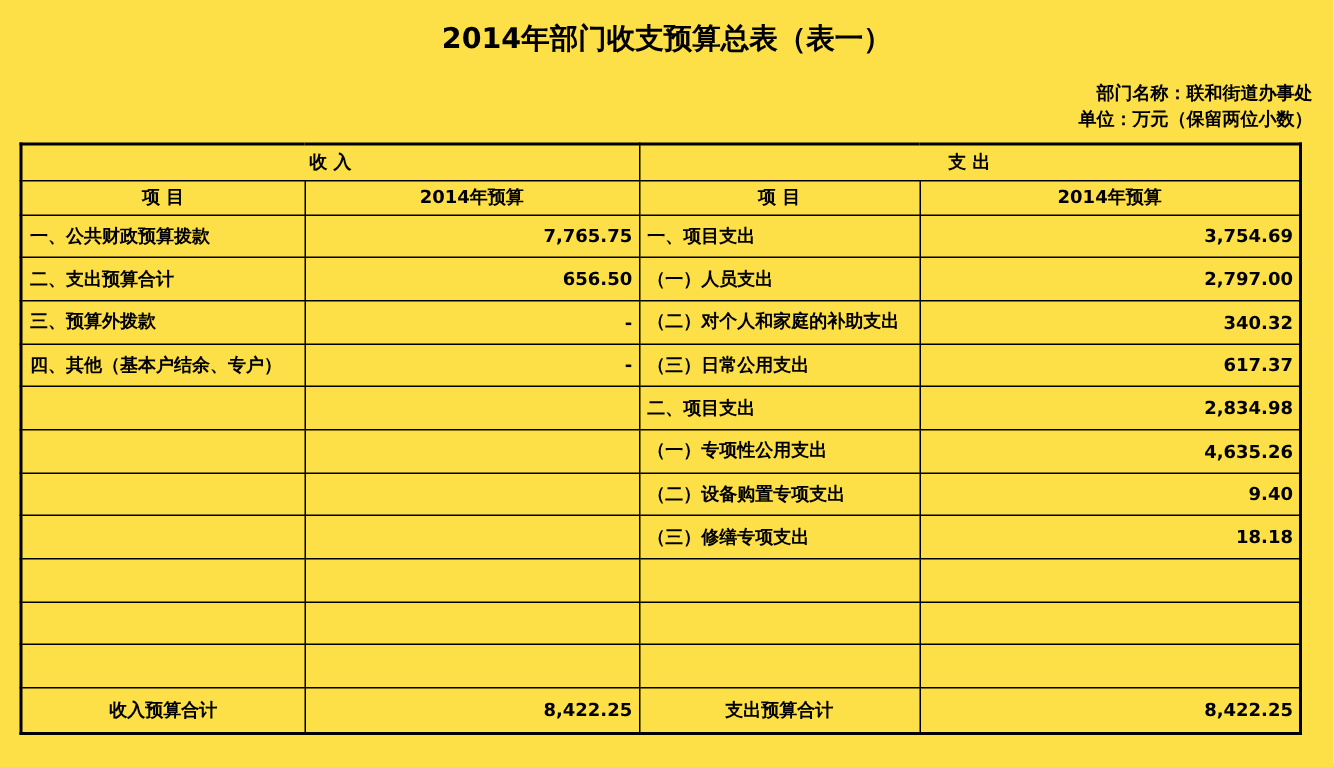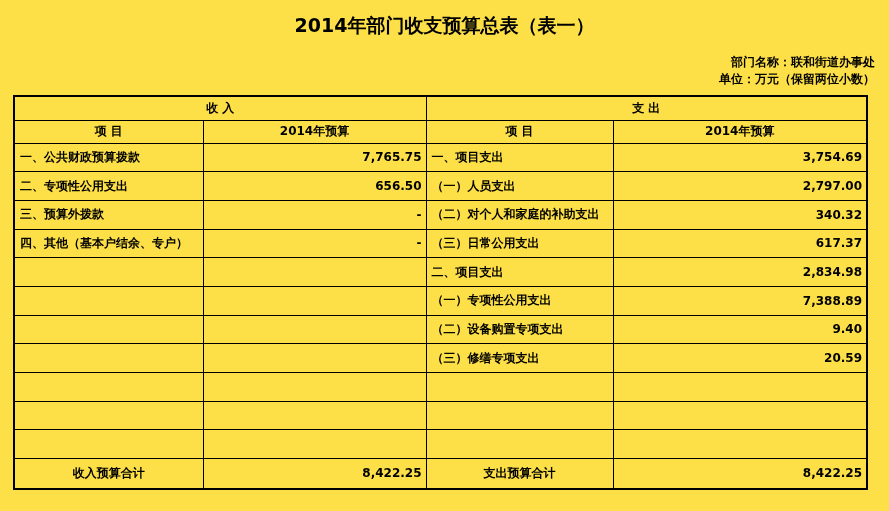--- a/index.html
+++ b/index.html
@@ -81,21 +81,21 @@
       </tr>
     </thead>
     <tbody id="body-rows">
         <tr>
           <td class="label">一、公共财政预算拨款</td>
           <td class="val">7,765.75</td>
           <td class="label">一、项目支出</td>
           <td class="val">3,754.69</td>
         </tr>
         <tr>
-          <td class="label">二、专项性公用支出</td>
+          <td class="label">二、支出预算合计</td>
           <td class="val">656.50</td>
           <td class="label">（一）人员支出</td>
           <td class="val">2,797.00</td>
         </tr>
         <tr>
           <td class="label">三、预算外拨款</td>
           <td class="val">-</td>
           <td class="label">（二）对个人和家庭的补助支出</td>
           <td class="val">340.32</td>
         </tr>
@@ -108,33 +108,33 @@
         <tr>
           <td class="label"></td>
           <td class="val"></td>
           <td class="label">二、项目支出</td>
           <td class="val">2,834.98</td>
         </tr>
         <tr>
           <td class="label"></td>
           <td class="val"></td>
           <td class="label">（一）专项性公用支出</td>
-          <td class="val">7,388.89</td>
+          <td class="val">4,635.26</td>
         </tr>
         <tr>
           <td class="label"></td>
           <td class="val"></td>
           <td class="label">（二）设备购置专项支出</td>
           <td class="val">9.40</td>
         </tr>
         <tr>
           <td class="label"></td>
           <td class="val"></td>
           <td class="label">（三）修缮专项支出</td>
-          <td class="val">20.59</td>
+          <td class="val">18.18</td>
         </tr>
         <tr>
           <td class="label"></td>
           <td class="val"></td>
           <td class="label"></td>
           <td class="val"></td>
         </tr>
         <tr>
           <td class="label"></td>
           <td class="val"></td>

